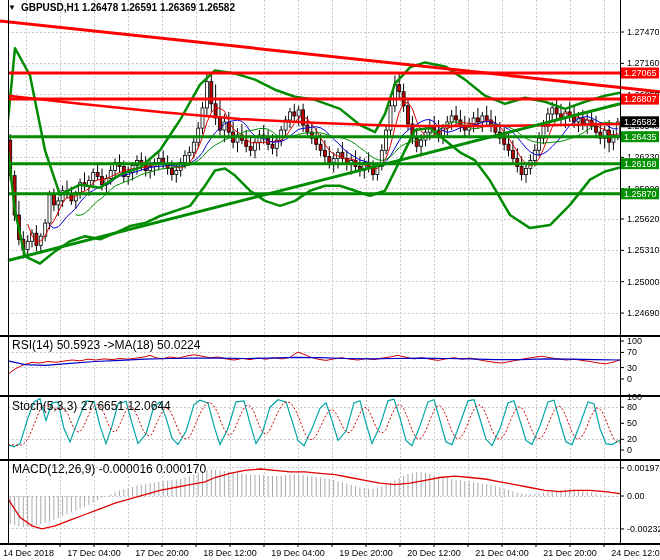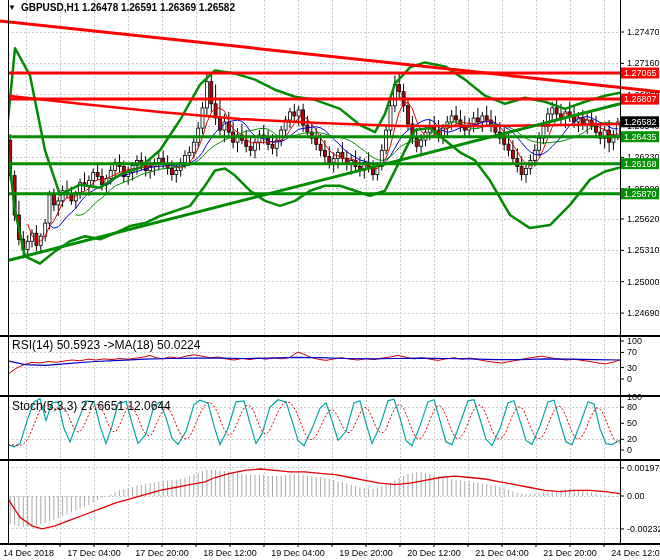--- a/index.html
+++ b/index.html
@@ -623,13 +623,14 @@
         <text x="502" y="556" text-anchor="middle">21 Dec 04:00</text>
         <text x="570" y="556" text-anchor="middle">21 Dec 20:00</text>
         <text x="638" y="556" text-anchor="middle">24 Dec 12:00</text>
       </g>
     </svg>
   <div class="title-row">
     <span class="dd">▼</span><span>GBPUSD,H1 1.26478 1.26591 1.26369 1.26582</span>
   </div>
   <div class="ind-label" style="top:338px">RSI(14) 50.5923  -&gt;MA(18) 50.0224</div>
   <div class="ind-label" style="top:399px">Stoch(5,3,3) 27.6651 12.0644</div>
+  <div class="ind-label" style="top:462px">MACD(12,26,9) -0.000016 0.000170</div>
 </div>
 
 </body></html>

